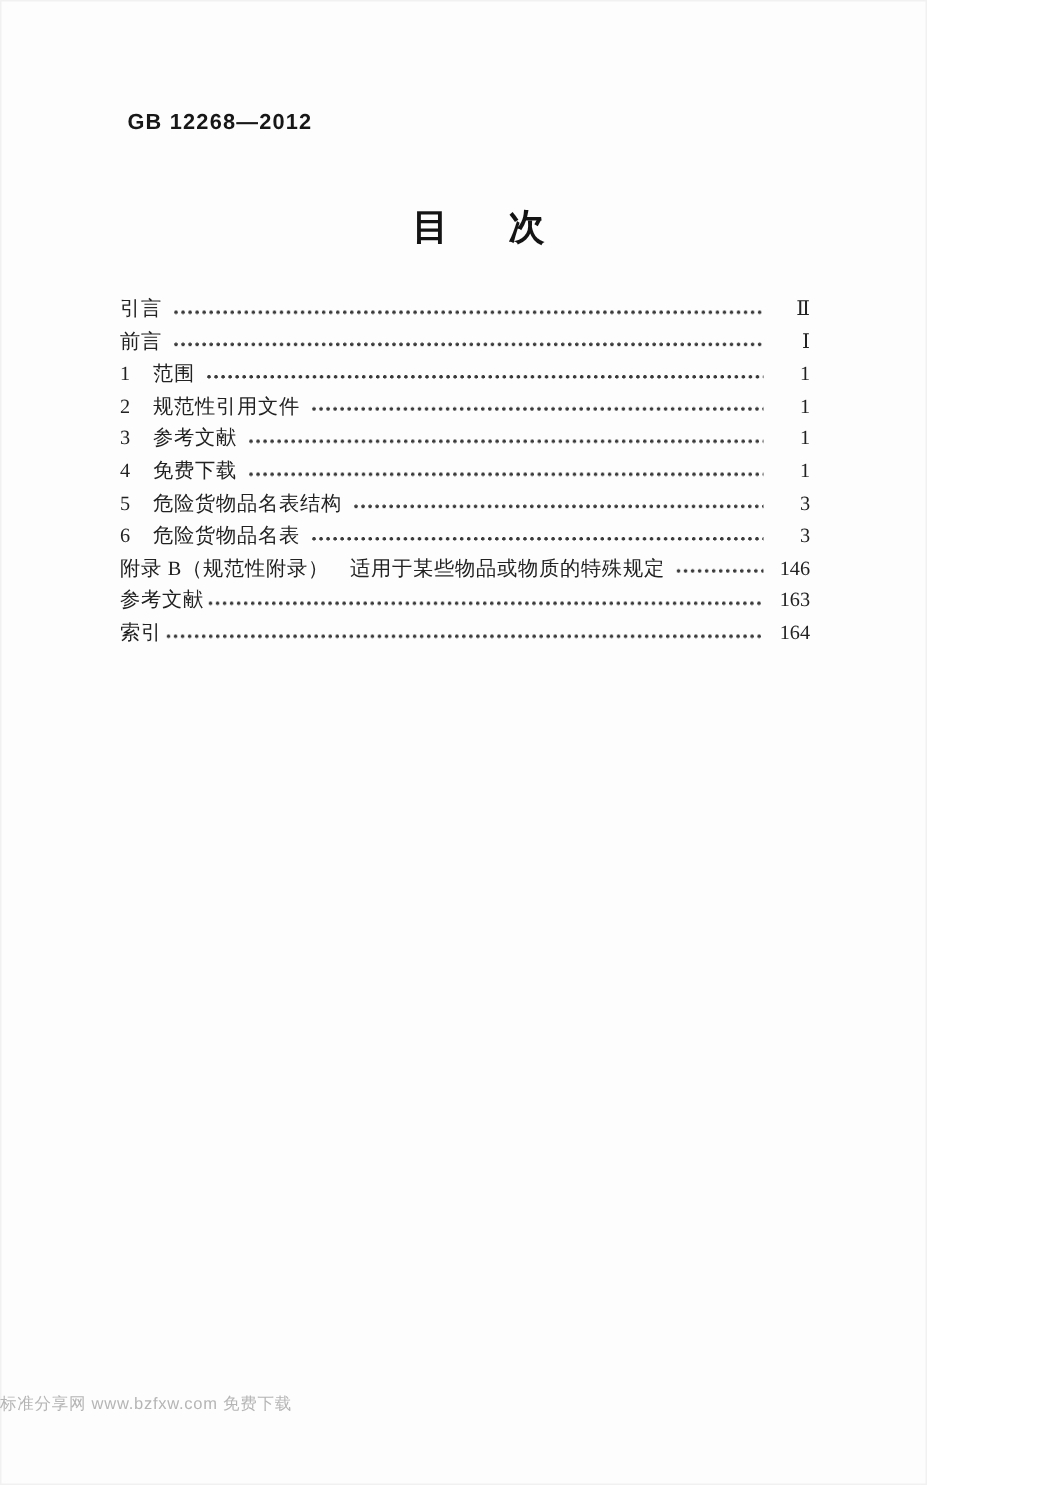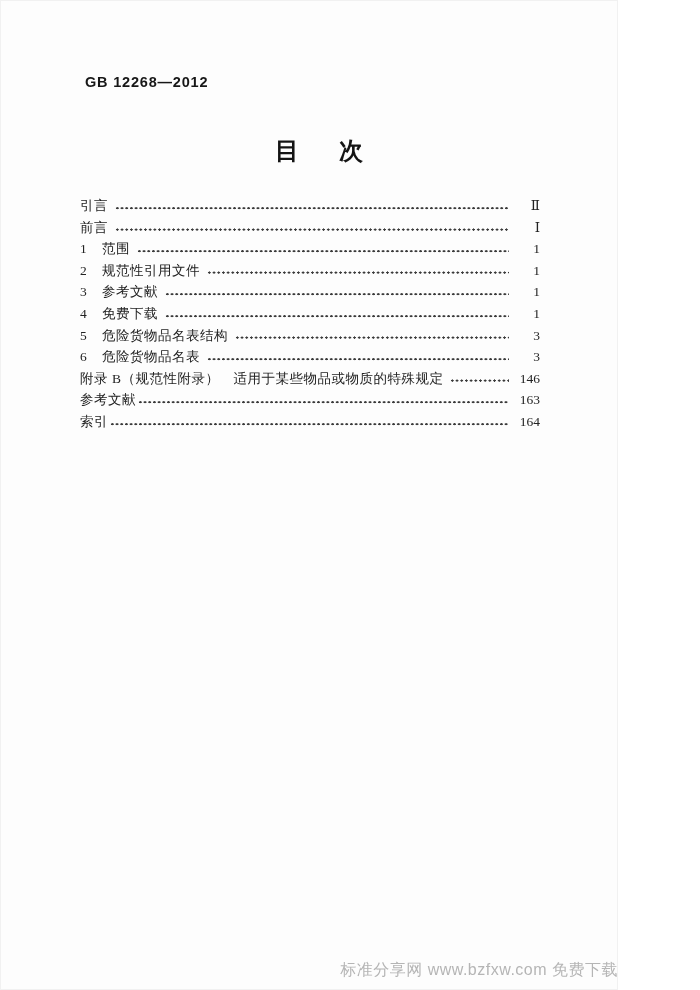--- a/index.html
+++ b/index.html
@@ -71,24 +71,24 @@
   .toc-page {
     flex: none;
     min-width: 26px;
     text-align: right;
     font-size: 13.5px;
   }
   .footer {
     position: absolute;
     left: 0;
     right: 0;
-    top: 960px;
-    text-align: right;
+    top: 928px;
+    text-align: left;
     font-family: "Liberation Sans", "DejaVu Sans", sans-serif;
-    font-size: 16px;
+    font-size: 11px;
     letter-spacing: 0.5px;
     color: #b5b5b5;
   }
 </style>
 </head>
 <body>
 
 <div class="page">
 
   <div class="doc-header">GB 12268—2012</div>

